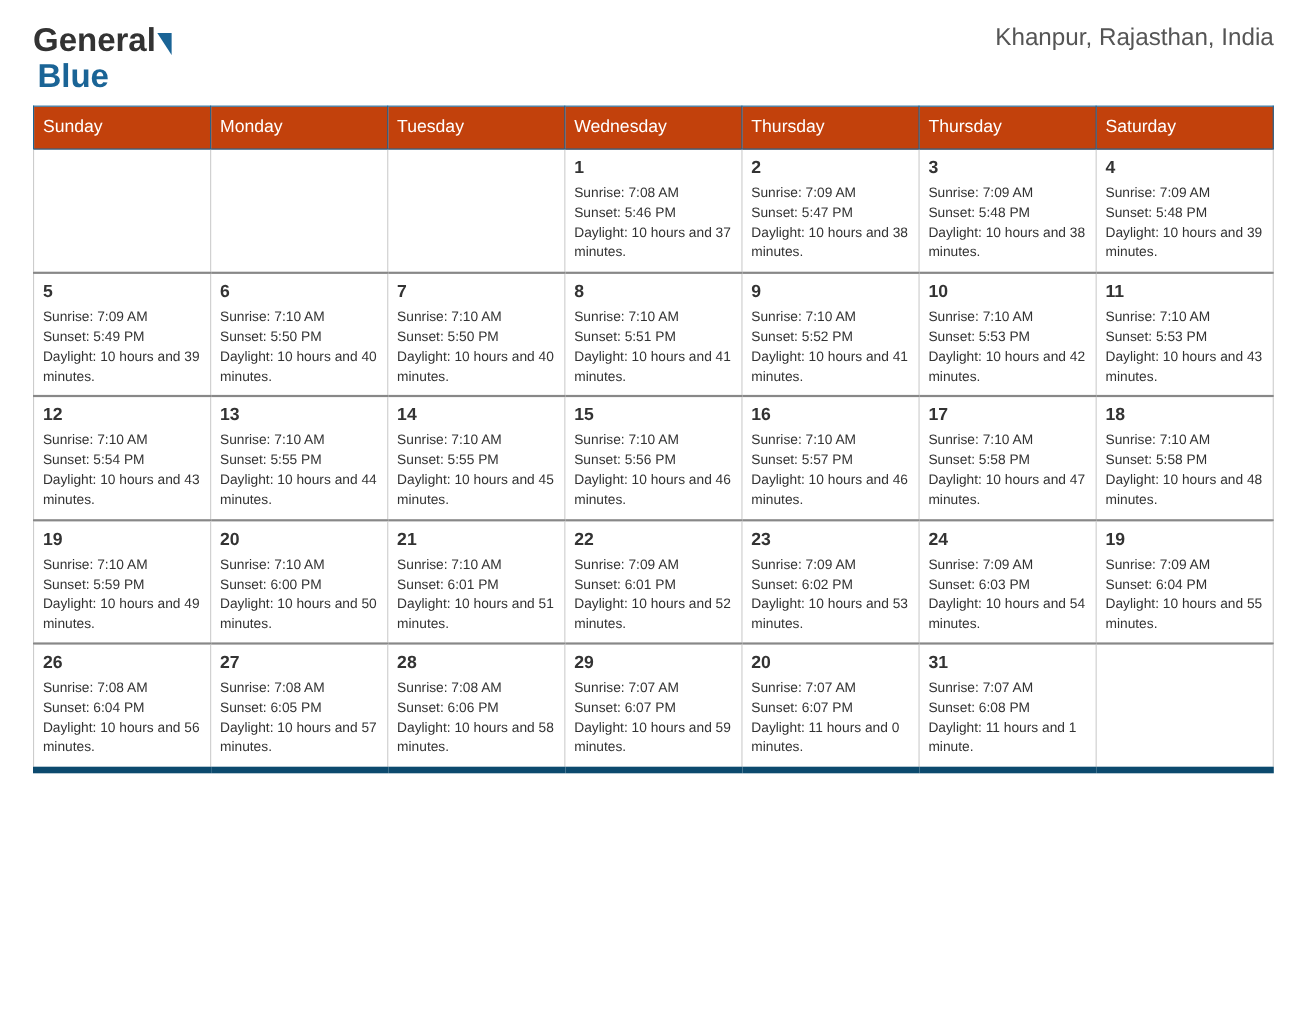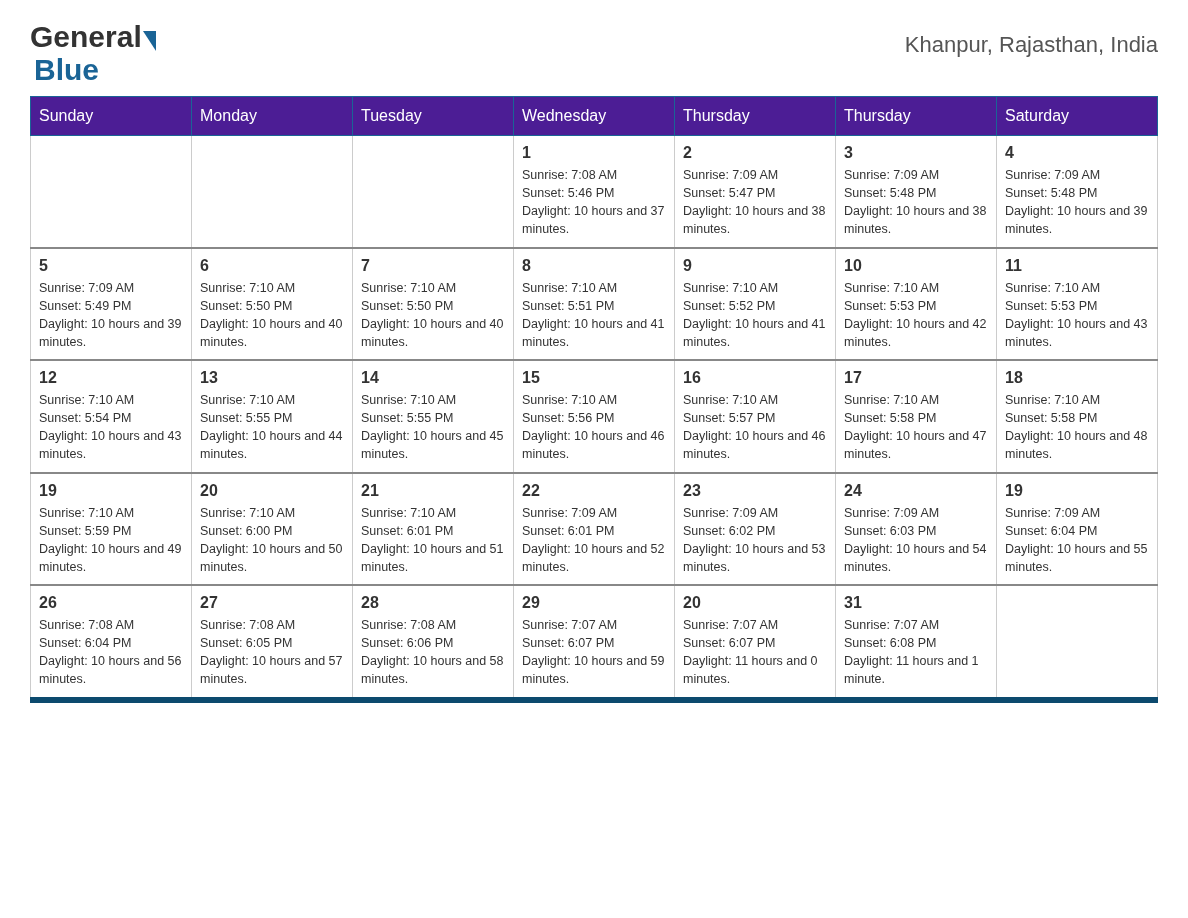--- a/index.html
+++ b/index.html
@@ -26,29 +26,29 @@
     }
     .main-title {
       font-size: 52px;
       font-weight: bold;
       color: #333;
       line-height: 1.1;
     }
     .subtitle {
       font-size: 22px;
       color: #555;
-      margin-top: 12px;
+      margin-top: 1px;
     }
     .calendar {
       width: 100%;
       border-collapse: collapse;
       margin-top: 5px;
     }
     .calendar th {
-      background-color: #4c1d95;
+      background-color: #c2410c;
       color: #fff;
       padding: 10px 8px;
       font-size: 16px;
       font-weight: normal;
       text-align: left;
       border: 1px solid #1a6496;
     }
     .calendar td {
       vertical-align: top;
       padding: 8px 8px;

